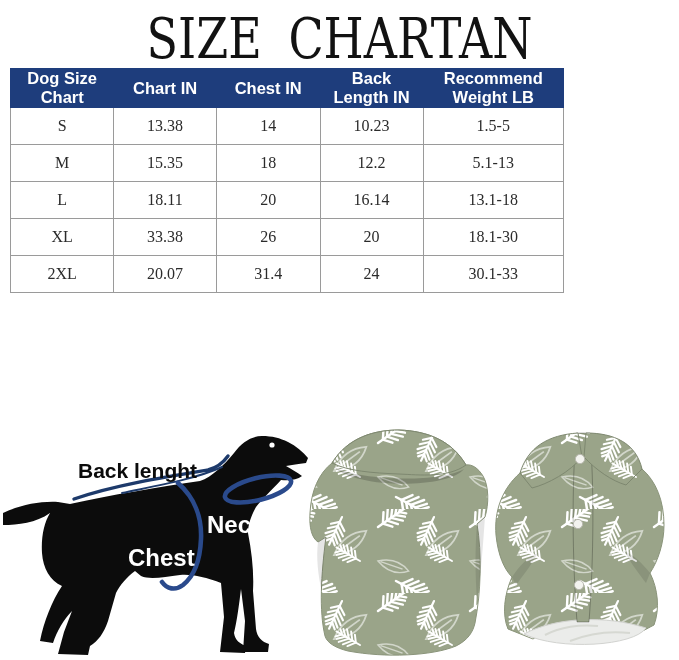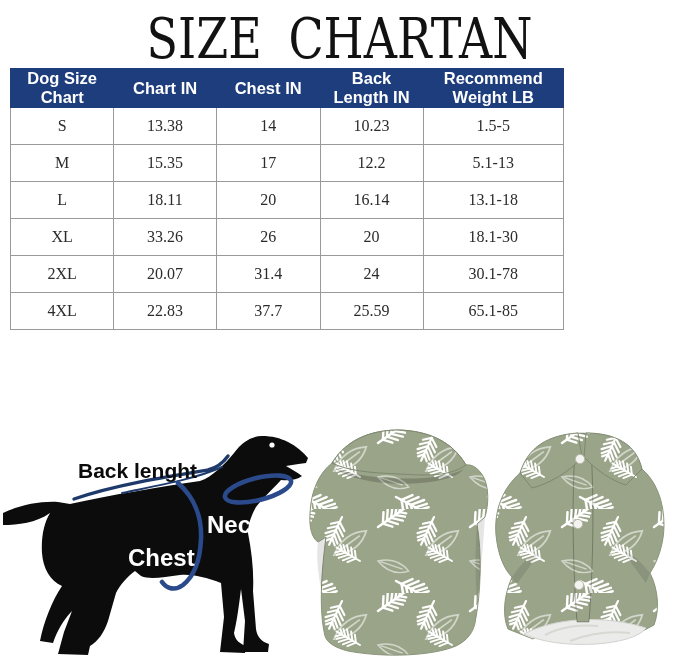--- a/index.html
+++ b/index.html
@@ -72,51 +72,44 @@
       <tr>
         <td>S</td>
         <td>13.38</td>
         <td>14</td>
         <td>10.23</td>
         <td>1.5-5</td>
       </tr>
       <tr>
         <td>M</td>
         <td>15.35</td>
-        <td>17</td>
+        <td>18</td>
         <td>12.2</td>
         <td>5.1-13</td>
       </tr>
       <tr>
         <td>L</td>
         <td>18.11</td>
         <td>20</td>
         <td>16.14</td>
         <td>13.1-18</td>
       </tr>
       <tr>
         <td>XL</td>
-        <td>33.26</td>
+        <td>33.38</td>
         <td>26</td>
         <td>20</td>
         <td>18.1-30</td>
       </tr>
       <tr>
         <td>2XL</td>
         <td>20.07</td>
         <td>31.4</td>
         <td>24</td>
-        <td>30.1-78</td>
-      </tr>
-      <tr>
-        <td>4XL</td>
-        <td>22.83</td>
-        <td>37.7</td>
-        <td>25.59</td>
-        <td>65.1-85</td>
+        <td>30.1-33</td>
       </tr>
     </tbody>
   </table>
 
   <div class="figure">
     <svg width="679" height="235" viewBox="0 0 679 235">
       <defs>
         <g id="frond" stroke="#ffffff" stroke-width="2.4" fill="none" stroke-linecap="round">
           <path d="M0,0 L34,0"></path>
           <path d="M6,0 L13,-9"></path>

